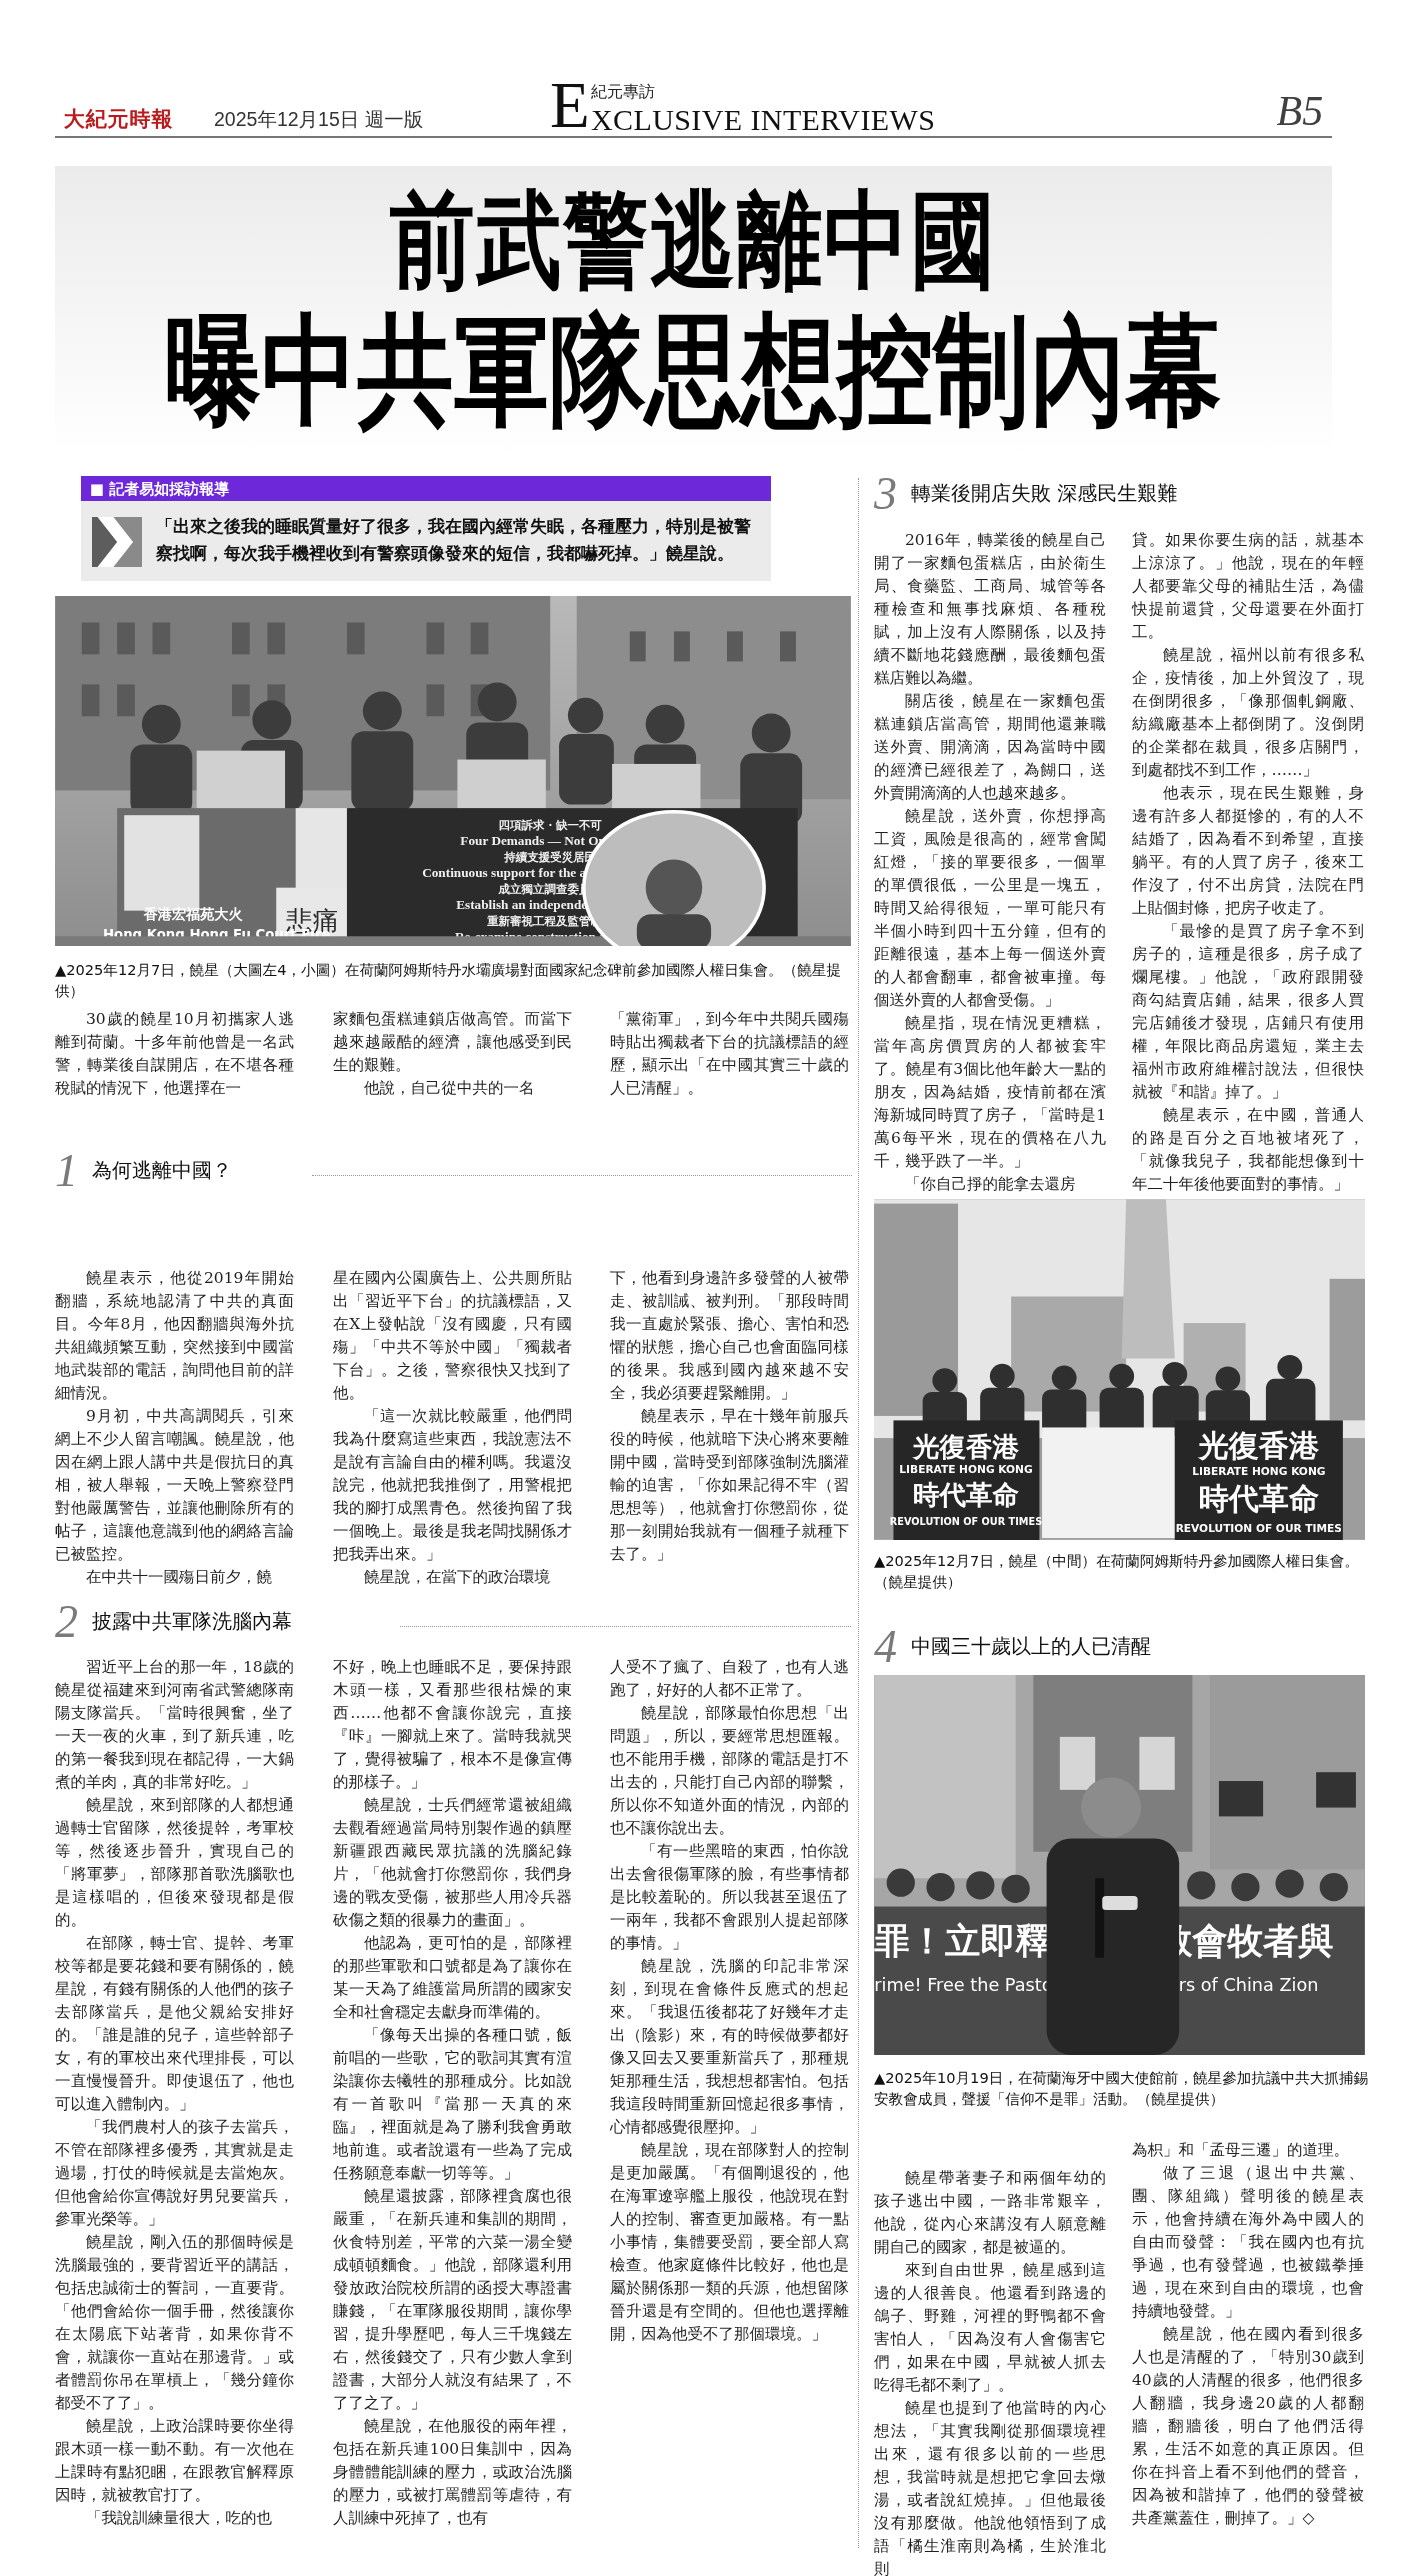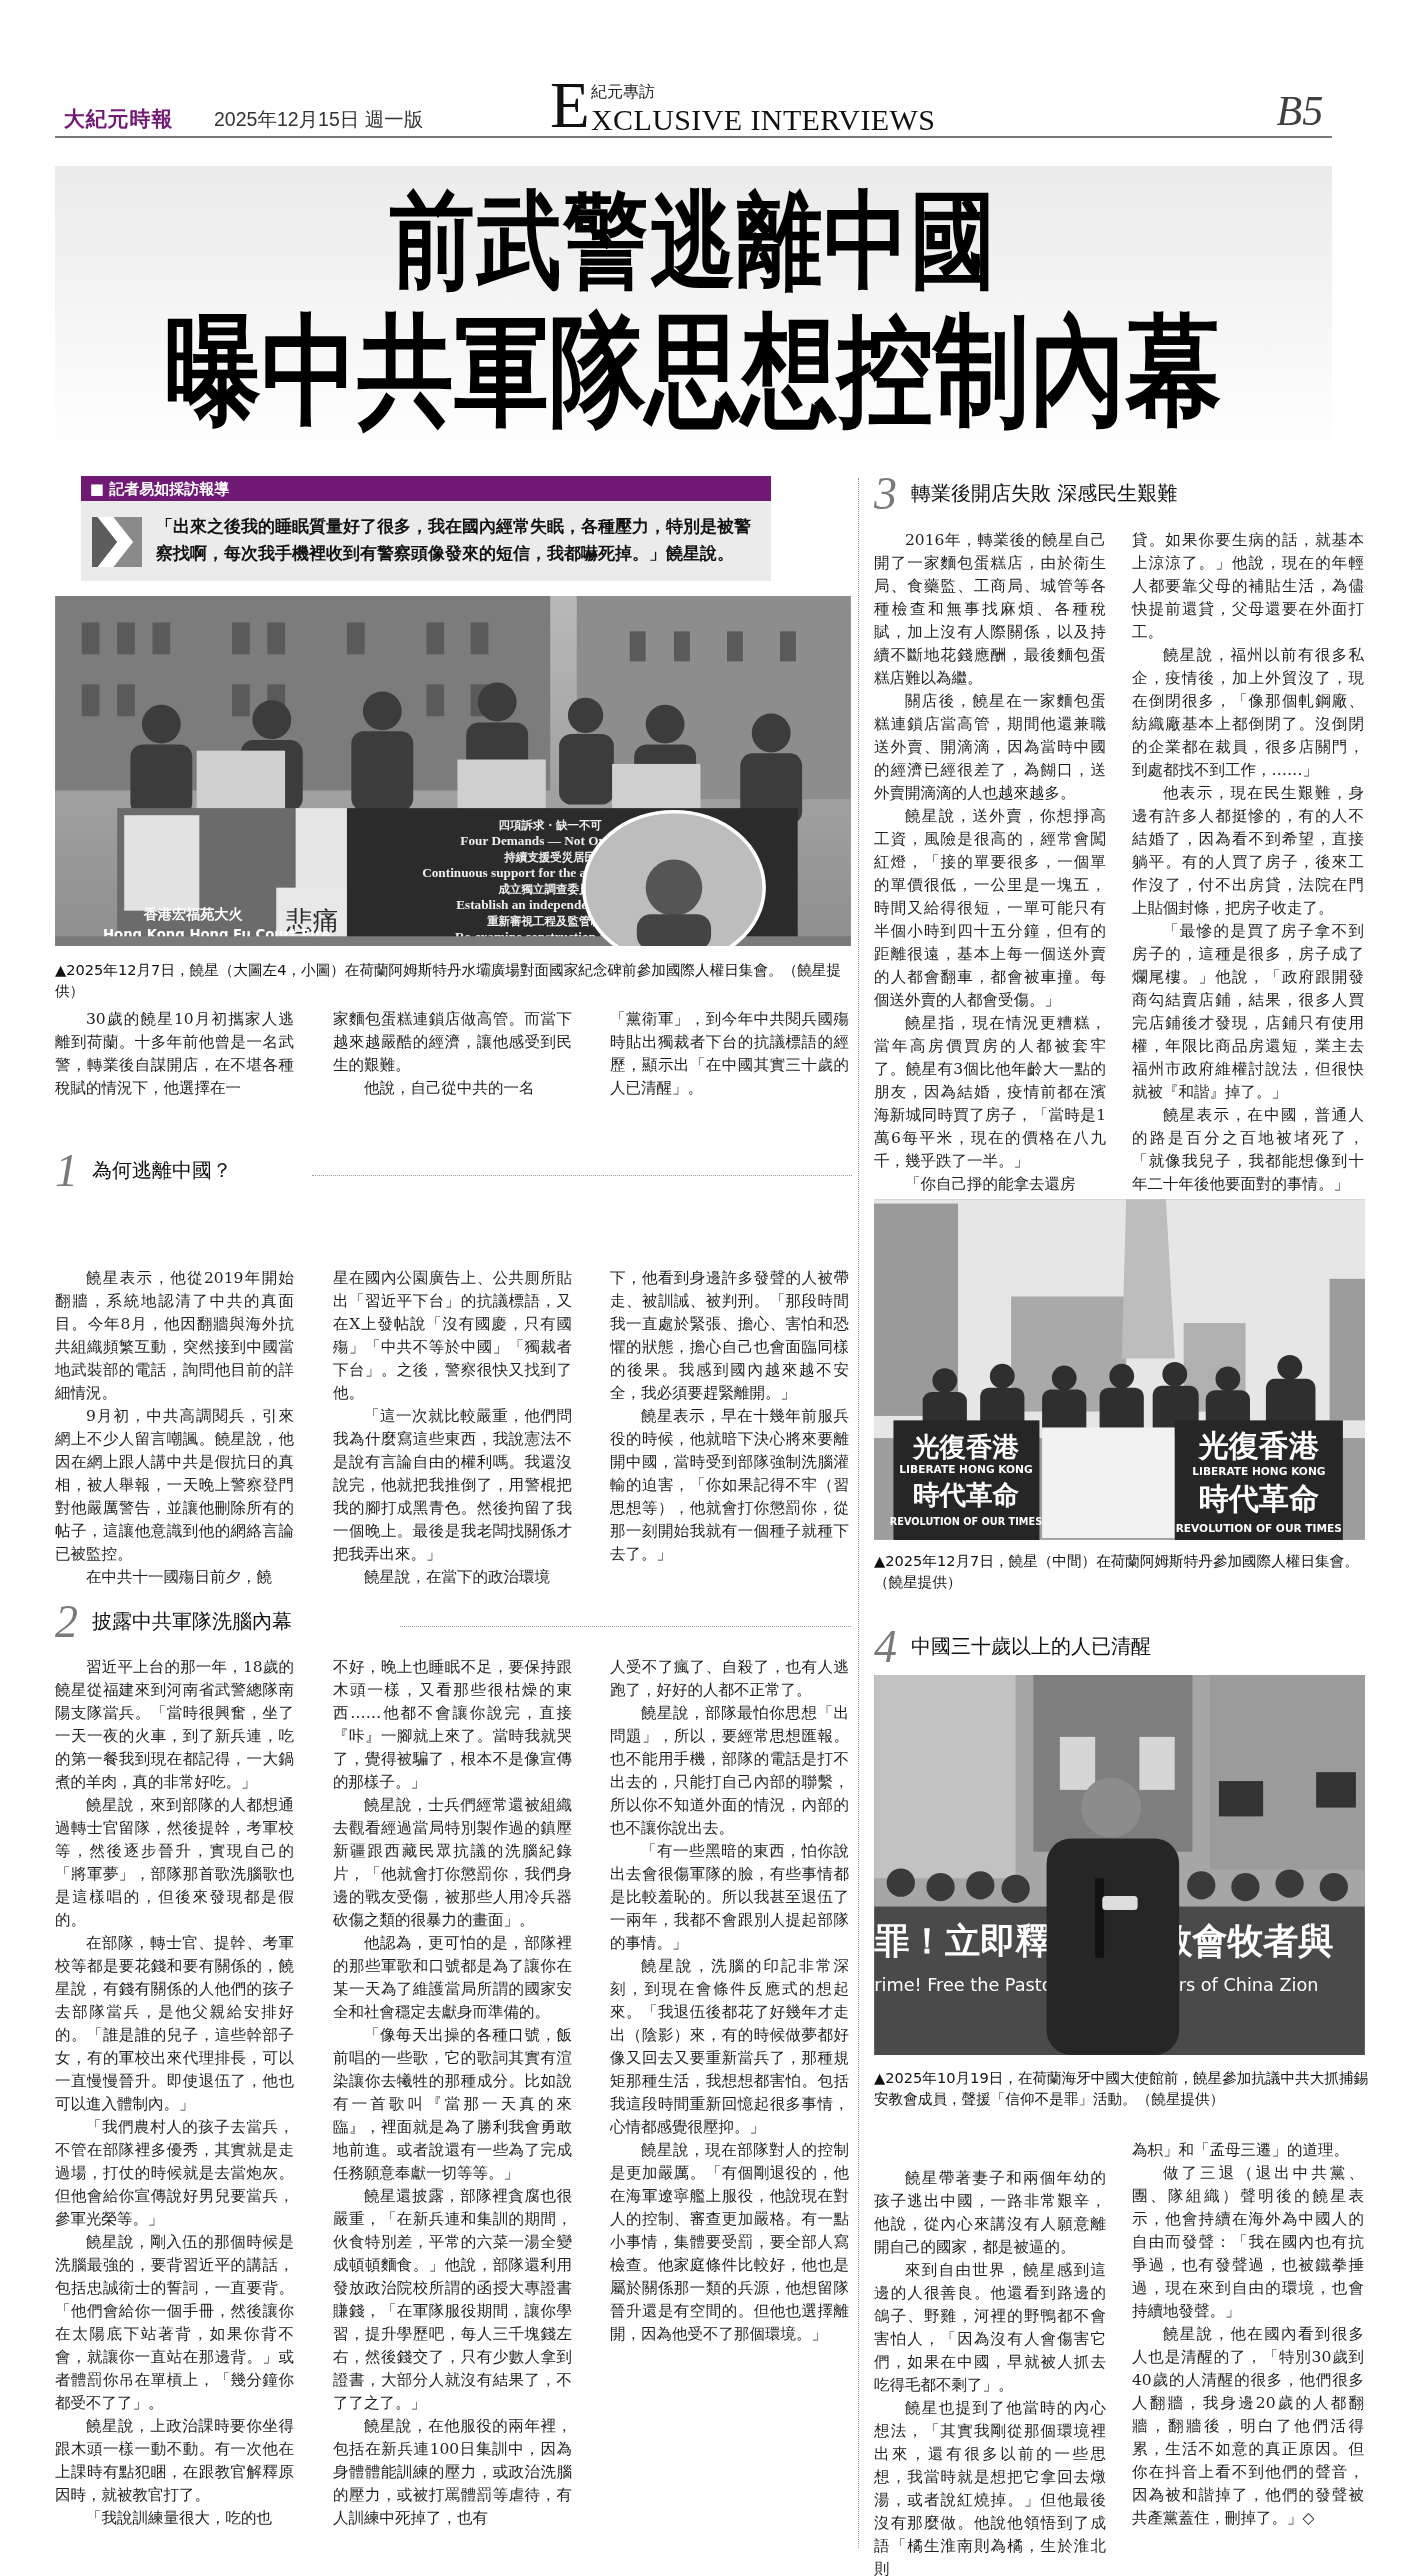--- a/index.html
+++ b/index.html
@@ -1,37 +1,37 @@
 <!DOCTYPE html>
 <html style="font-size:14px"><head>
 <meta charset="utf-8">
 <style>
   * { box-sizing: border-box; margin: 0; padding: 0; }
   html, body { width: 1415px; height: 2576px; background: #ffffff; }
   body { font-family: "DejaVu Serif", "Liberation Serif", serif; color: #1a1a1a; position: relative; overflow: hidden; }
 
   
   .masthead { position: absolute; left: 55px; top: 78px; width: 1277px; height: 60px; border-bottom: 2.7px solid #777; }
-  .mh-paper { position: absolute; left: 8.8px; top: 26.5px; font-family: "DejaVu Sans", sans-serif; font-weight: bold; font-size: 21px; color: #701a75; letter-spacing: 0.9px; }
+  .mh-paper { position: absolute; left: 8.8px; top: 26.5px; font-family: "DejaVu Sans", sans-serif; font-weight: bold; font-size: 21px; color: #b91c1c; letter-spacing: 0.9px; }
   .mh-date { position: absolute; left: 159px; top: 28px; font-family: "Liberation Sans", sans-serif; font-size: 19.5px; color: #333; }
   .mh-section { position: absolute; left: 495px; top: 0px; height: 60px; }
   .mh-bigE { position: absolute; left: 0; top: -5.3px; font-family: "Liberation Serif", serif; font-size: 65px; line-height: 65px; color: #111; }
   .mh-zh { position: absolute; left: 41px; top: 3.5px; font-family: "DejaVu Sans", sans-serif; font-size: 16px; color: #222; white-space: nowrap; }
   .mh-en { position: absolute; left: 41px; top: 26.5px; font-family: "Liberation Serif", serif; font-size: 30px; line-height: 30px; color: #111; letter-spacing: 0.4px; white-space: nowrap; }
   .mh-page { position: absolute; right: 8.8px; top: 8.8px; font-family: "Liberation Serif", serif; font-size: 42px; color: #404040; font-style: italic; }
 
   
   .headline-band { position: absolute; left: 55px; top: 166px; width: 1277px; height: 292px;
     background: linear-gradient(#ebebeb, #ffffff); }
   .hl { position: absolute; left: 0; width: 100%; text-align: center; font-family: "DejaVu Sans", sans-serif; font-weight: bold; color: #000; transform: scaleY(1.25); }
   .hl1 { top: 17.7px; font-size: 85px; letter-spacing: 1.8px; }
   .hl2 { top: 142px; font-size: 96px; letter-spacing: 0px; }
 
   
-  .reporter { position: absolute; left: 81px; top: 476px; width: 690px; height: 25px; background: #701a75; color: #fff;
+  .reporter { position: absolute; left: 81px; top: 476px; width: 690px; height: 25px; background: #6d28d9; color: #fff;
     font-family: "DejaVu Sans", sans-serif; font-weight: bold; font-size: 15px; padding: 3.5px 8.8px; }
   .pullquote { position: absolute; left: 81px; top: 501px; width: 690px; height: 80px; background: #ebebeb; }
   .pq-arrow { position: absolute; left: 10.6px; top: 16px; width: 50px; height: 50px; }
   .pq-text { position: absolute; left: 75px; top: 12.4px; width: 610px; font-family: "DejaVu Sans", sans-serif; font-weight: bold; font-size: 17px; line-height: 26.5px; color: #111; }
 
   
   .photo { position: absolute; overflow: hidden; background: #9a9a9a; }
   .photo svg { display: block; }
 
   .caption { position: absolute; font-family: "DejaVu Sans", sans-serif; font-size: 14.6px; line-height: 21px; color: #111; }

